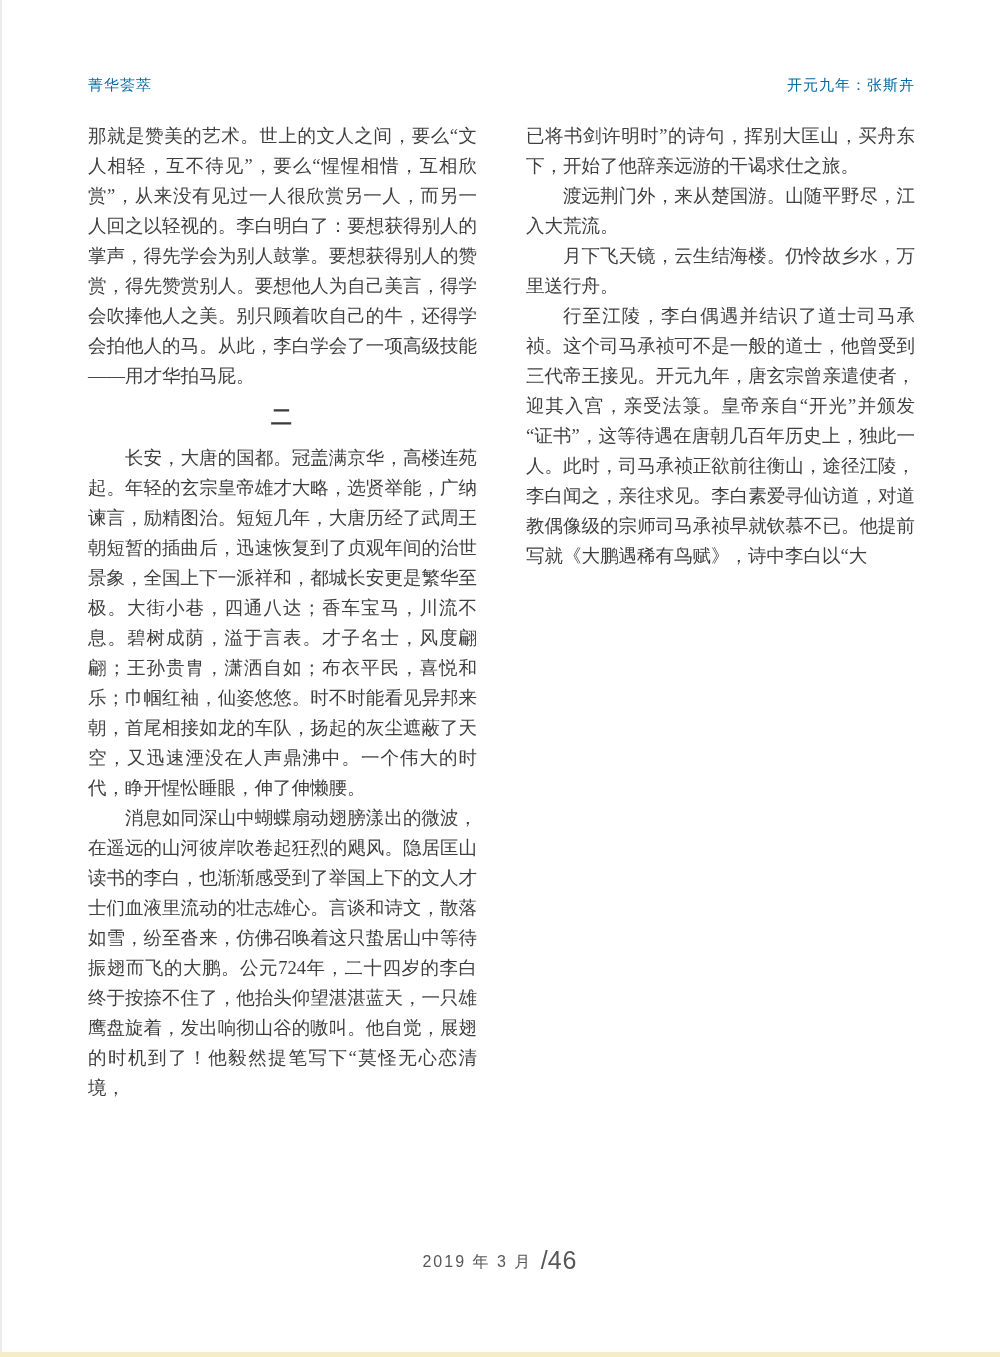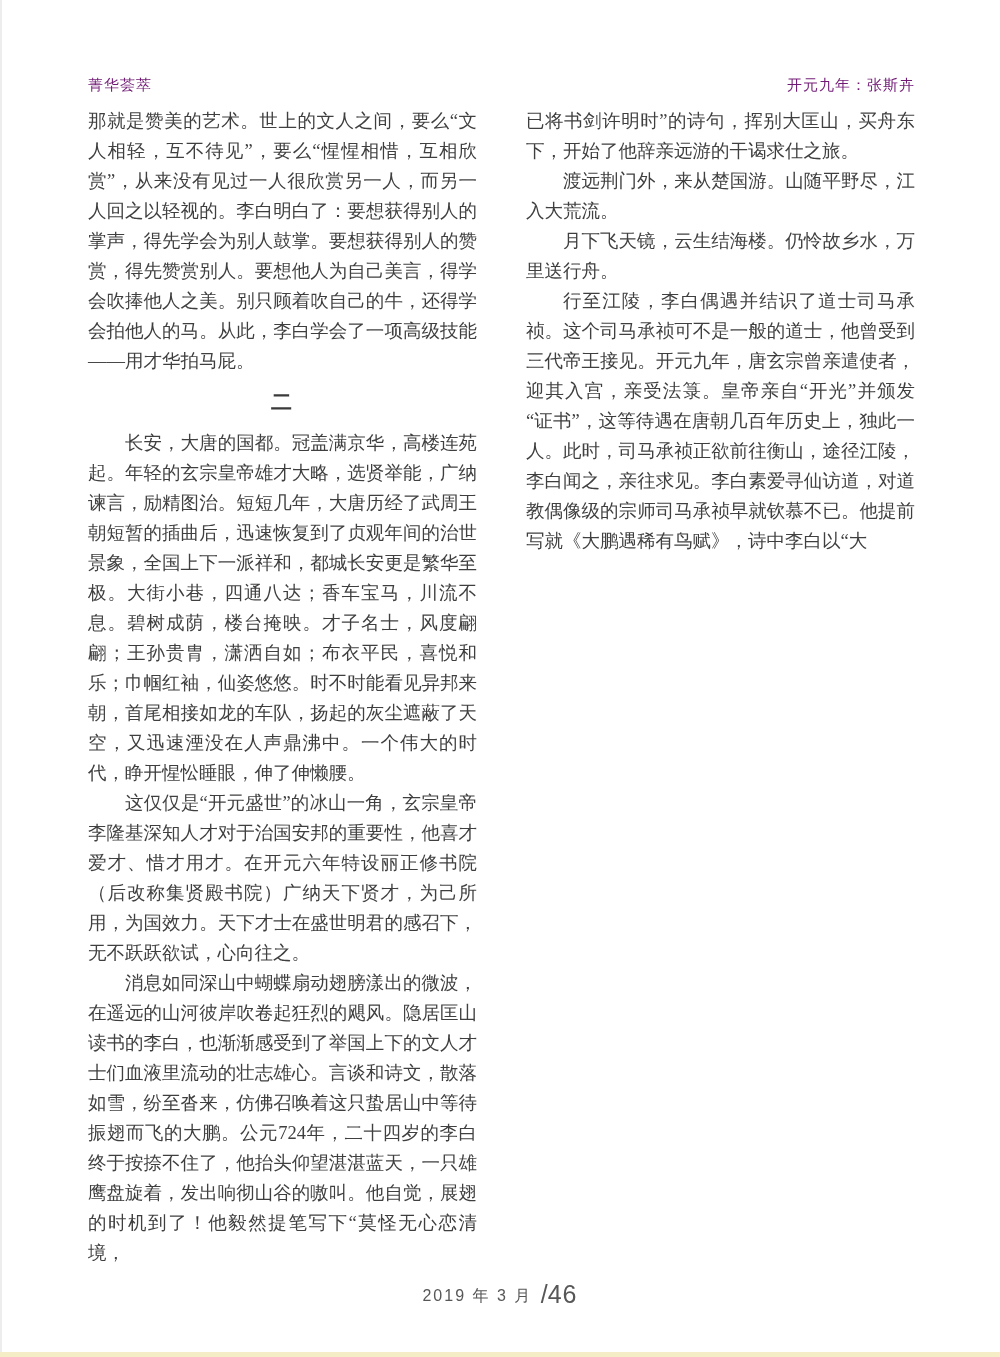--- a/index.html
+++ b/index.html
@@ -15,24 +15,24 @@
     background: #ededed;
   }
   .edge-bottom {
     position: absolute; left: 0; bottom: 0; width: 100%; height: 5px;
     background: #f4edc6;
   }
   .page-header {
     position: absolute; top: 76px; left: 88px; width: 827px;
     display: flex; justify-content: space-between; align-items: baseline;
     font-family: "Liberation Sans", "DejaVu Sans", sans-serif;
-    font-size: 15px; color: #701a75; letter-spacing: 1px;
+    font-size: 15px; color: #0369a1; letter-spacing: 1px;
   }
   .columns {
-    position: absolute; top: 106px; left: 88px; width: 827px;
+    position: absolute; top: 121px; left: 88px; width: 827px;
     display: flex; gap: 49px;
   }
   .col {
     width: 393px;
     font-size: 18.5px;
     line-height: 30px;
     color: #3f3f3f;
     text-align: justify;
     text-justify: inter-ideograph;
   }
@@ -40,21 +40,21 @@
   .col p.indent { text-indent: 2em; }
   .section-heading {
     text-align: center;
     font-weight: bold;
     font-size: 21px;
     margin: 11px 0;
     color: #3a3a3a;
     letter-spacing: 2px;
   }
   .page-footer {
-    position: absolute; top: 1280px; left: 0; width: 1000px;
+    position: absolute; top: 1246px; left: 0; width: 1000px;
     text-align: center;
     font-family: "Liberation Sans", "DejaVu Sans", sans-serif;
     color: #575757;
   }
   .page-footer .date { font-size: 16px; letter-spacing: 2px; vertical-align: 2px; }
   .page-footer .sep { font-size: 25px; font-weight: 300; margin-left: 4px; }
   .page-footer .pg  { font-size: 25px; letter-spacing: 1px; }
 </style>
 </head>
 <body>
@@ -64,22 +64,21 @@
 
 <div class="page-header">
   <span>菁华荟萃</span>
   <span>开元九年：张斯卉</span>
 </div>
 
 <div class="columns">
   <div class="col">
     <p>那就是赞美的艺术。世上的文人之间，要么“文人相轻，互不待见”，要么“惺惺相惜，互相欣赏”，从来没有见过一人很欣赏另一人，而另一人回之以轻视的。李白明白了：要想获得别人的掌声，得先学会为别人鼓掌。要想获得别人的赞赏，得先赞赏别人。要想他人为自己美言，得学会吹捧他人之美。别只顾着吹自己的牛，还得学会拍他人的马。从此，李白学会了一项高级技能——用才华拍马屁。</p>
     <div class="section-heading">二</div>
-    <p class="indent">长安，大唐的国都。冠盖满京华，高楼连苑起。年轻的玄宗皇帝雄才大略，选贤举能，广纳谏言，励精图治。短短几年，大唐历经了武周王朝短暂的插曲后，迅速恢复到了贞观年间的治世景象，全国上下一派祥和，都城长安更是繁华至极。大街小巷，四通八达；香车宝马，川流不息。碧树成荫，楼台掩映。才子名士，风度翩翩；王孙贵胄，潇洒自如；布衣平民，喜悦和乐；巾帼红袖，仙姿悠悠。时不时能看见异邦来朝，首尾相接如龙的车队，扬起的灰尘遮蔽了天空，又迅速湮没在人声鼎沸中。一个伟大的时代，睁开惺忪睡眼，伸了伸懒腰。</p>
-    <p class="indent">这仅仅是“开元盛世”的冰山一角，玄宗皇帝李隆基深知人才对于治国安邦的重要性，他喜才爱才、惜才用才。在开元六年特设丽正修书院（后改称集贤殿书院）广纳天下贤才，为己所用，为国效力。天下才士在盛世明君的感召下，无不跃跃欲试，心向往之。</p>
+    <p class="indent">长安，大唐的国都。冠盖满京华，高楼连苑起。年轻的玄宗皇帝雄才大略，选贤举能，广纳谏言，励精图治。短短几年，大唐历经了武周王朝短暂的插曲后，迅速恢复到了贞观年间的治世景象，全国上下一派祥和，都城长安更是繁华至极。大街小巷，四通八达；香车宝马，川流不息。碧树成荫，溢于言表。才子名士，风度翩翩；王孙贵胄，潇洒自如；布衣平民，喜悦和乐；巾帼红袖，仙姿悠悠。时不时能看见异邦来朝，首尾相接如龙的车队，扬起的灰尘遮蔽了天空，又迅速湮没在人声鼎沸中。一个伟大的时代，睁开惺忪睡眼，伸了伸懒腰。</p>
     <p class="indent">消息如同深山中蝴蝶扇动翅膀漾出的微波，在遥远的山河彼岸吹卷起狂烈的飓风。隐居匡山读书的李白，也渐渐感受到了举国上下的文人才士们血液里流动的壮志雄心。言谈和诗文，散落如雪，纷至沓来，仿佛召唤着这只蛰居山中等待振翅而飞的大鹏。公元724年，二十四岁的李白终于按捺不住了，他抬头仰望湛湛蓝天，一只雄鹰盘旋着，发出响彻山谷的嗷叫。他自觉，展翅的时机到了！他毅然提笔写下“莫怪无心恋清境，</p>
   </div>
   <div class="col">
     <p>已将书剑许明时”的诗句，挥别大匡山，买舟东下，开始了他辞亲远游的干谒求仕之旅。</p>
     <p class="indent">渡远荆门外，来从楚国游。山随平野尽，江入大荒流。</p>
     <p class="indent">月下飞天镜，云生结海楼。仍怜故乡水，万里送行舟。</p>
     <p class="indent">行至江陵，李白偶遇并结识了道士司马承祯。这个司马承祯可不是一般的道士，他曾受到三代帝王接见。开元九年，唐玄宗曾亲遣使者，迎其入宫，亲受法箓。皇帝亲自“开光”并颁发“证书”，这等待遇在唐朝几百年历史上，独此一人。此时，司马承祯正欲前往衡山，途径江陵，李白闻之，亲往求见。李白素爱寻仙访道，对道教偶像级的宗师司马承祯早就钦慕不已。他提前写就《大鹏遇稀有鸟赋》，诗中李白以“大</p>
   </div>
 </div>
 

